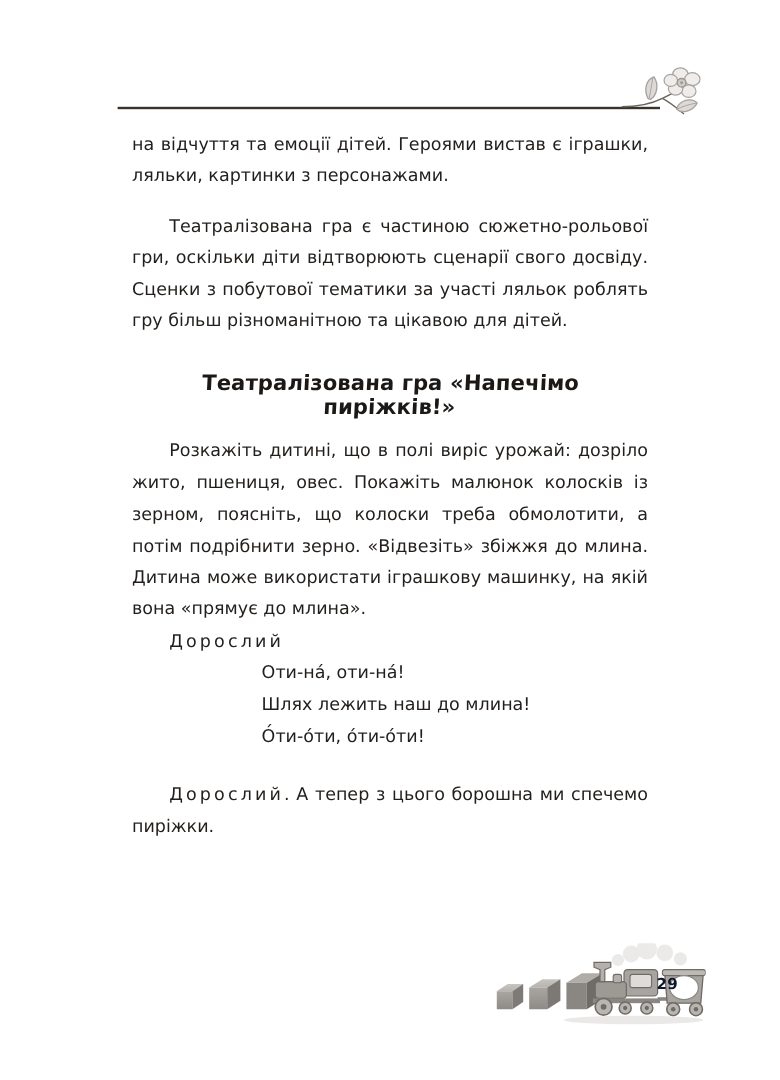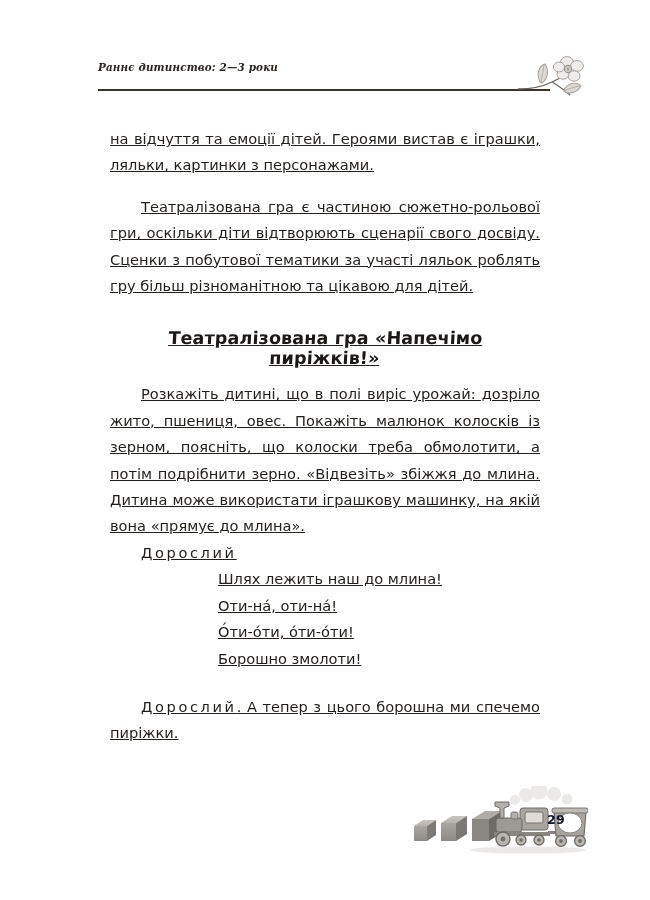--- a/index.html
+++ b/index.html
@@ -56,23 +56,22 @@
     top: 52px;
     width: 66px;
     height: 48px;
     pointer-events: none;
   }
 
   
   .content {
     position: absolute;
     left: 110px;
-    top: 126px;
+    top: 108px;
     width: 430px;
-    text-decoration: underline;
   }
   p.body {
     margin: 0;
     font-size: 14.6px;
     line-height: 26.4px;
     text-align: justify;
     text-justify: inter-word;
     color: #221e1b;
     hyphens: manual;
   }
@@ -146,23 +145,20 @@
     font-size: 12.6px;
     color: #0f172a;
     letter-spacing: 0.2px;
   }
 </style>
 </head>
 <body>
 
 <div class="page">
 
-  <div class="running-head">
-    <div class="running-head-text">Раннє дитинство: 2—3 роки</div>
-  </div>
   <div class="header-rule"></div>
 
   <div class="ornament">
     <svg width="66" height="48" viewBox="0 0 66 48" xmlns="http://www.w3.org/2000/svg">
       <g fill="none" stroke="#b2aeaa" stroke-width="1.1">
 
         <path d="M0 37 C 14 37, 24 35, 34 30" stroke="#6b645c" stroke-width="1.3"></path>
         <path d="M34 30 C 40 27, 46 24, 52 21" stroke="#6b645c" stroke-width="1.3"></path>
         <path d="M34 30 C 40 33, 46 38, 52 43" stroke="#6b645c" stroke-width="1.2"></path>
 
@@ -190,24 +186,23 @@
     <p class="body">на відчуття та емоції дітей. Героями вистав є іграшки, ляльки, картинки з персонажами.</p>
     <p class="body indent">Театралізована гра є частиною сюжетно-рольової гри, оскільки діти відтворюють сценарії свого досвіду. Сценки з побутової тематики за участі ляльок роблять гру більш різноманітною та цікавою для дітей.</p>
 
     <div class="section-heading">Театралізована гра «Напечімо пиріжків!»</div>
 
     <p class="body indent">Розкажіть дитині, що в полі виріс урожай: дозріло жито, пшениця, овес. Покажіть малюнок колосків із зерном, поясніть, що колоски треба обмолотити, а потім подрібнити зерно. «Відвезіть» збіжжя до млина. Дитина може використати іграшкову машинку, на якій вона «прямує до млина».</p>
 
     <p class="speaker">Дорослий</p>
 
     <div class="verse">
+      <div class="verse-line">Оти-на́, оти-на́!</div>
       <div class="verse-line">Шлях лежить наш до млина!</div>
-      <div class="verse-line">Оти-на́, оти-на́!</div>
       <div class="verse-line">О́ти-о́ти, о́ти-о́ти!</div>
-      <div class="verse-line">Борошно змолоти!</div>
     </div>
 
     <div class="gap-after-verse"></div>
 
 
     <p class="body indent"><span class="speaker-inline">Дорослий</span><span>. А тепер з цього борошна ми спечемо пиріжки.</span></p>
   </div>
 
   <div class="footer-art">
     <svg width="180" height="70" viewBox="0 0 180 70" xmlns="http://www.w3.org/2000/svg">

